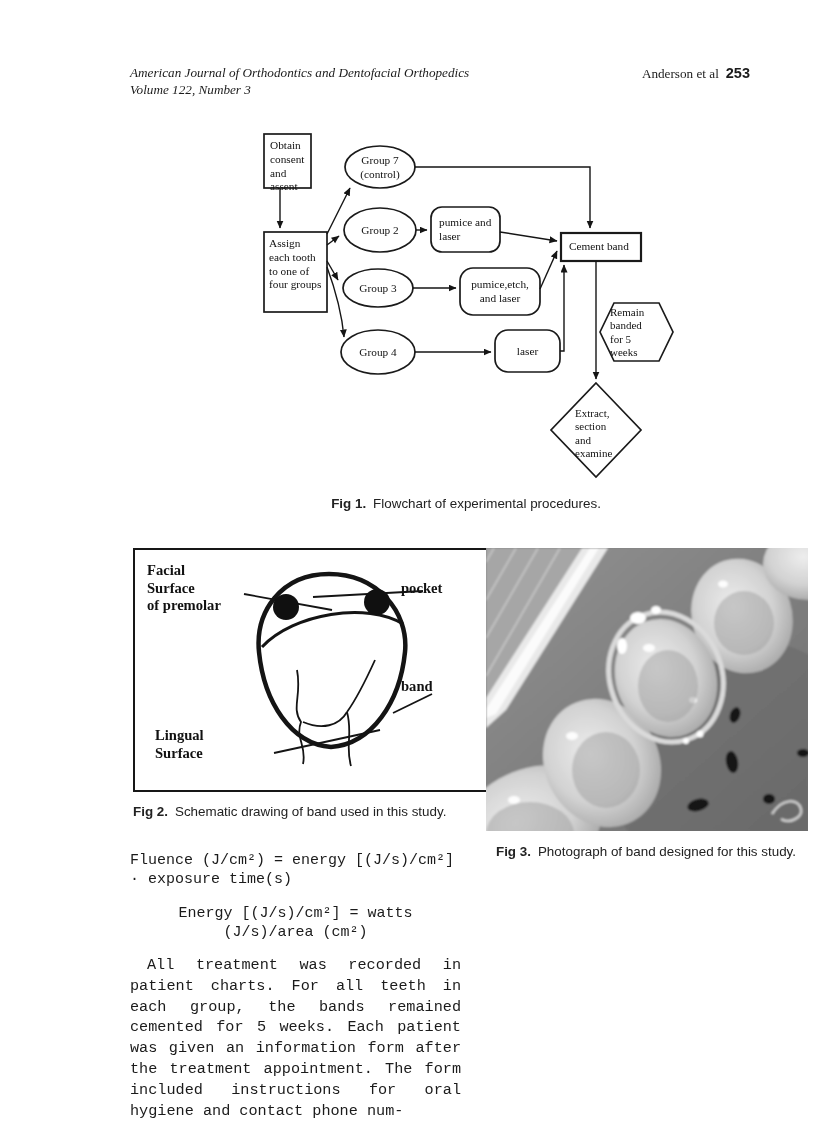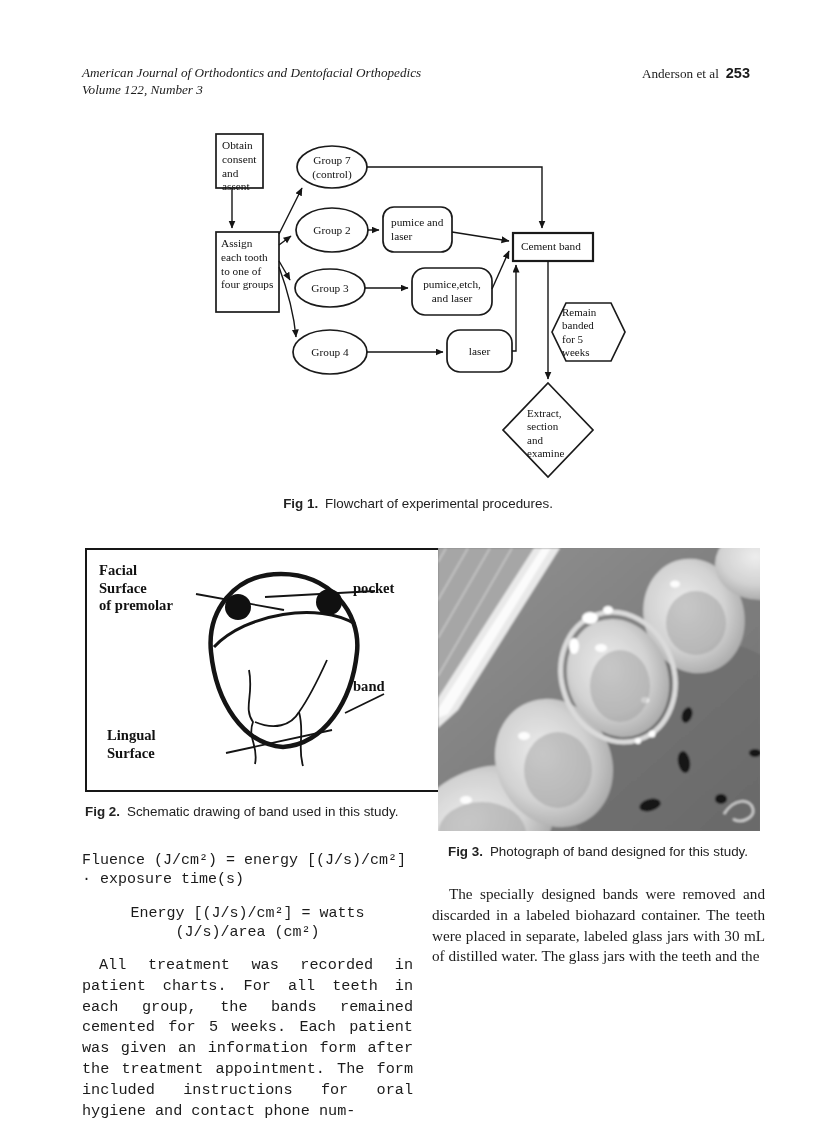--- a/index.html
+++ b/index.html
@@ -1,21 +1,21 @@
 <!DOCTYPE html>
 <html><head>
 <meta charset="utf-8">
 <style>
   html,body{margin:0;padding:0;}
   body{
     width:836px;height:1122px;background:#ffffff;position:relative;
     font-family:"Liberation Serif",serif;color:#1b1b1b;overflow:hidden;
     -webkit-font-smoothing:antialiased;
   }
-  .abs{position:absolute;}
+  .abs{position:absolute;margin-left:48px;}
   
   .hdr-left{left:82px;top:65px;font-style:italic;font-size:13.2px;line-height:16.5px;}
   .hdr-right{right:86px;top:65px;font-size:13.2px;white-space:nowrap;}
   .hdr-right .auth{text-align:center;}
   .hdr-right .pg{font-weight:bold;font-size:14.5px;margin-left:7px;font-family:"Liberation Sans",sans-serif;}
   
   .fc{left:200px;top:125px;width:450px;height:360px;}
   .fc svg{position:absolute;left:0;top:0;}
   .fc-label{position:absolute;font-size:11.3px;line-height:1.22;white-space:pre-line;color:#111;}
   .ctr{text-align:center;}
@@ -224,14 +224,13 @@
   <span class="cl">Fig 3.</span><span>Photograph of band designed for this study.</span>
 </div>
 
 <div class="abs colL">
   <div class="eq eq1">Fluence (J/cm²) = energy [(J/s)/cm²] · exposure time(s)</div>
   <div class="eq eq2">Energy [(J/s)/cm²] = watts (J/s)/area (cm²)</div>
   <div class="para indent">All treatment was recorded in patient charts. For all teeth in each group, the bands remained cemented for 5 weeks. Each patient was given an information form after the treatment appointment. The form included instructions for oral hygiene and contact phone num-</div>
 </div>
 
 <div class="abs colR">
-  <div class="para indent">The specially designed bands were removed and discarded in a labeled biohazard container. The teeth were placed in separate, labeled glass jars with 30 mL of distilled water. The glass jars with the teeth and the</div>
 </div>
 
 </body></html>

